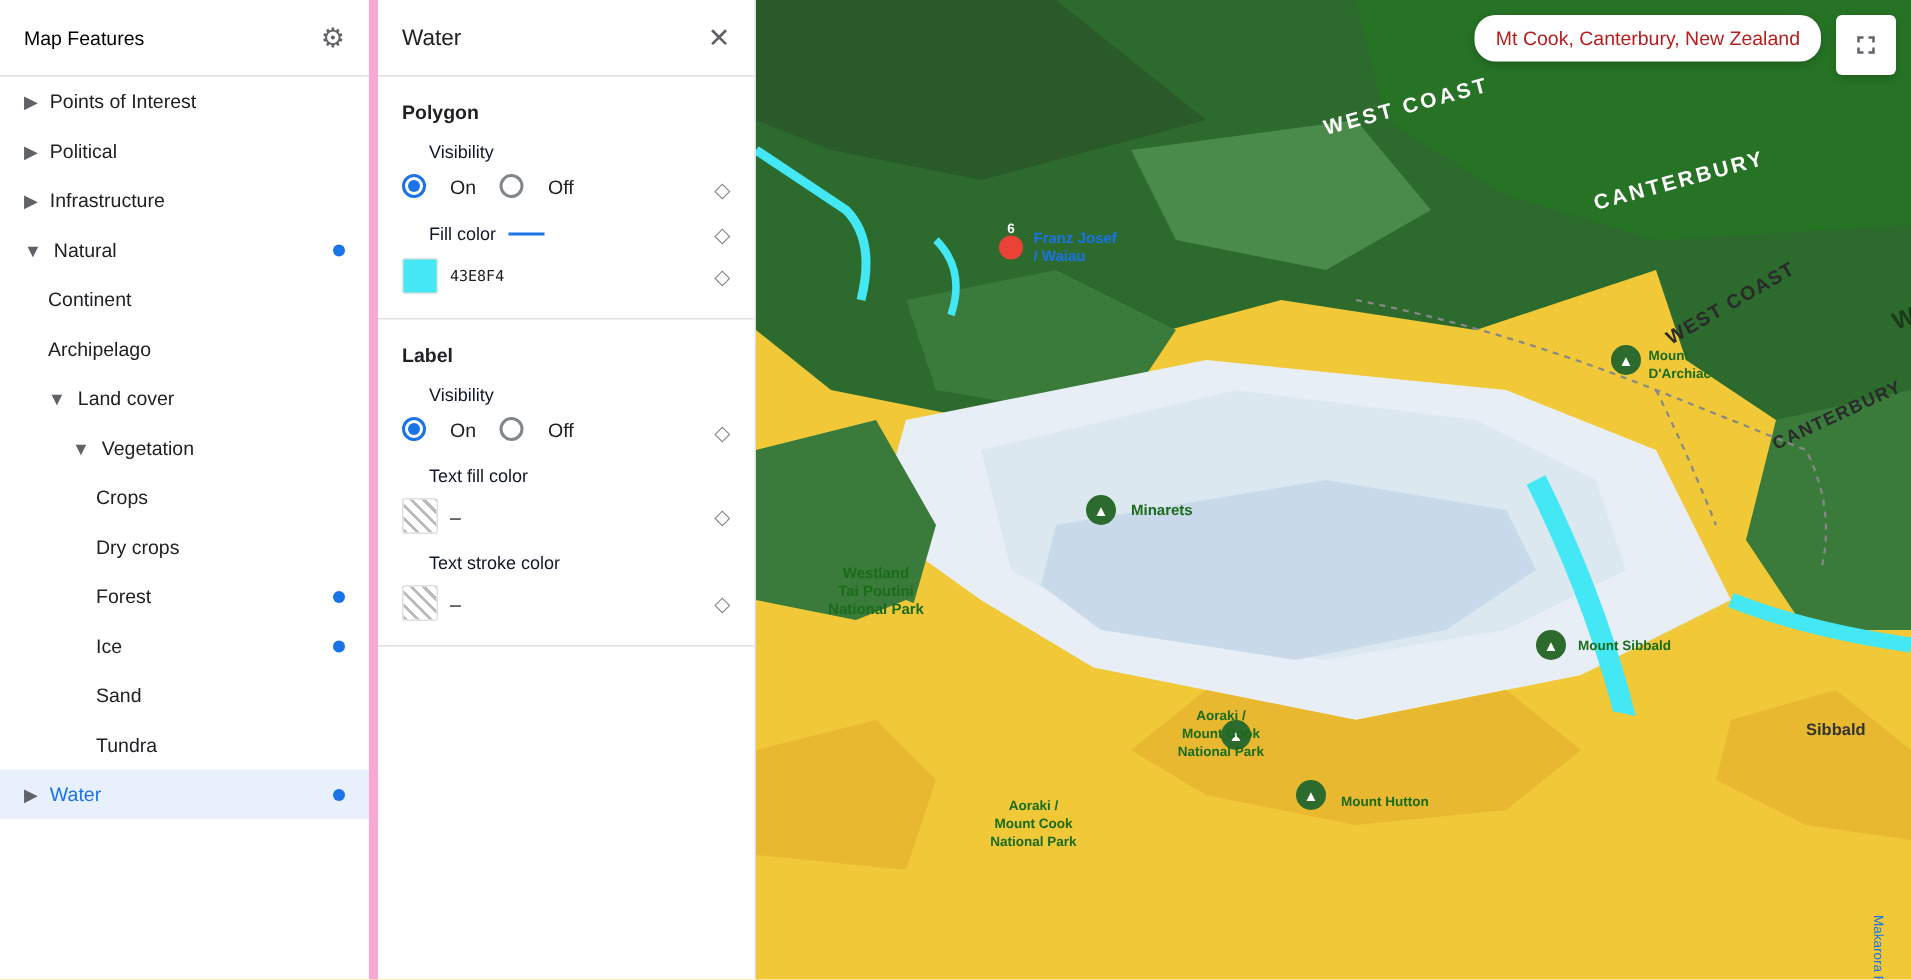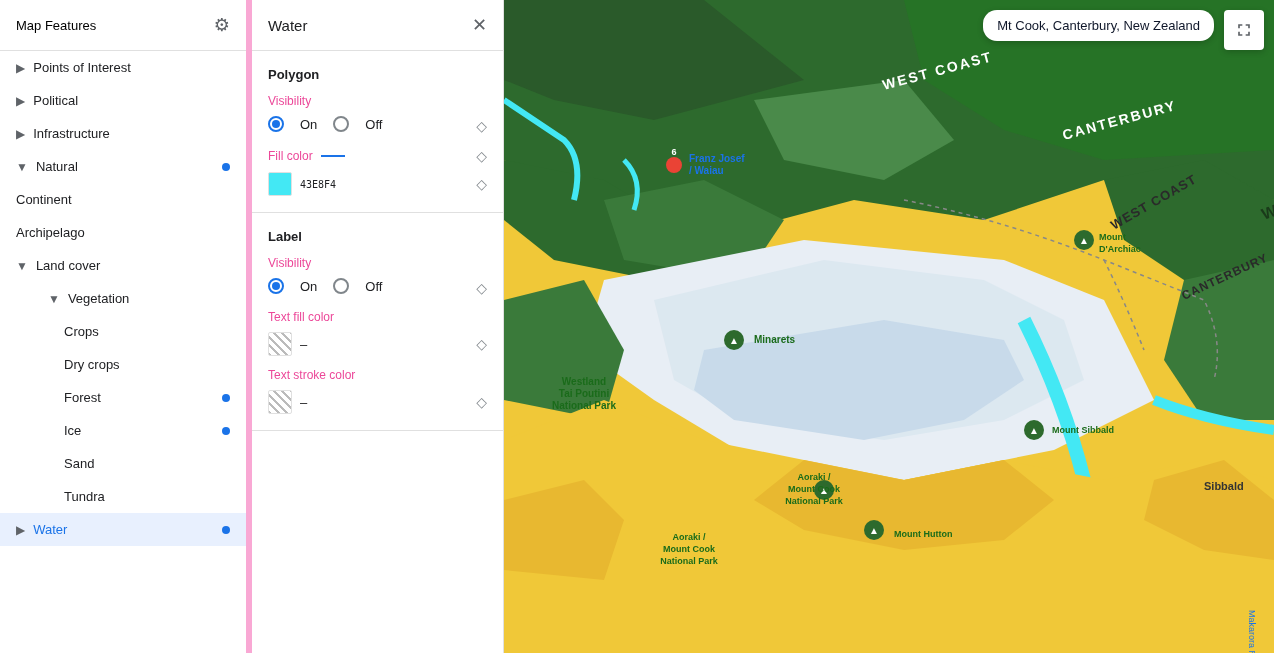--- a/index.html
+++ b/index.html
@@ -78,21 +78,21 @@
       width: 8px;
       height: 8px;
       border-radius: 50%;
       background: #1a73e8;
       position: absolute;
       right: 16px;
     }
     .nav-item-label { flex: 1; }
 
     
-    .nav-item.level1 { padding-left: 16px; }
+    .nav-item.level1 { padding-left: 32px; }
     .nav-item.level2 { padding-left: 48px; }
     .nav-item.level3 { padding-left: 64px; }
 
     .nav-item.active { background: #e8f0fe; }
     .nav-item.active .nav-item-label { color: #1a73e8; font-weight: 500; }
 
     
     #detail-panel {
       width: 252px;
       min-width: 252px;
@@ -126,22 +126,23 @@
       border-bottom: 1px solid #e0e0e0;
     }
     .section-title {
       font-size: 13px;
       font-weight: 600;
       color: #202124;
       margin-bottom: 12px;
     }
     .field-label {
       font-size: 12px;
-      color: #ec4899;
+      color: #0f172a;
       margin-bottom: 8px;
+      margin-left: 18px;
     }
     .radio-row {
       display: flex;
       align-items: center;
       gap: 16px;
       margin-bottom: 4px;
     }
     .radio-option {
       display: flex;
       align-items: center;
@@ -507,21 +508,21 @@
 
     <text x="700" y="490" font-family="Arial" font-size="11" fill="#333" font-weight="bold">Sibbald</text>
 
     <path d="M 400,200 Q 500,220 600,260 Q 650,280 700,300 Q 720,340 710,380" stroke="#888" stroke-width="1.5" fill="none" stroke-dasharray="4,4"></path>
     <path d="M 600,260 Q 620,300 640,350" stroke="#888" stroke-width="1.5" fill="none" stroke-dasharray="4,4"></path>
 
     <text x="745" y="610" font-family="Arial" font-size="9" fill="#1a73e8" transform="rotate(90,745,610)">Makarora River</text>
   </svg>
 
   
-  <div id="map-search-box" style="position:absolute; top:10px; right:60px; left:auto; background:white; border-radius:14px; padding:8px 14px; font-size:13px; color:#0f172a; box-shadow:0 2px 6px rgba(0,0,0,0.2); z-index:10; max-width:320px;">
+  <div id="map-search-box" style="position:absolute; top:10px; right:60px; left:auto; background:white; border-radius:14px; padding:8px 14px; font-size:13px; color:#b91c1c; box-shadow:0 2px 6px rgba(0,0,0,0.2); z-index:10; max-width:320px;">
     <span>Mt Cook, Canterbury, New Zealand</span>
   </div>
 
   
   <div id="fullscreen-btn" style="position:absolute; top:10px; right:10px; width:40px; height:40px; background:white; border-radius:4px; box-shadow:0 2px 6px rgba(0,0,0,0.2); display:flex; align-items:center; justify-content:center; cursor:pointer; z-index:10;">
     <svg width="20" height="20" viewBox="0 0 24 24" fill="#5f6368">
       <path d="M7 14H5v5h5v-2H7v-3zm-2-4h2V7h3V5H5v5zm12 7h-3v2h5v-5h-2v3zM14 5v2h3v3h2V5h-5z"></path>
     </svg>
   </div>
 </div>

